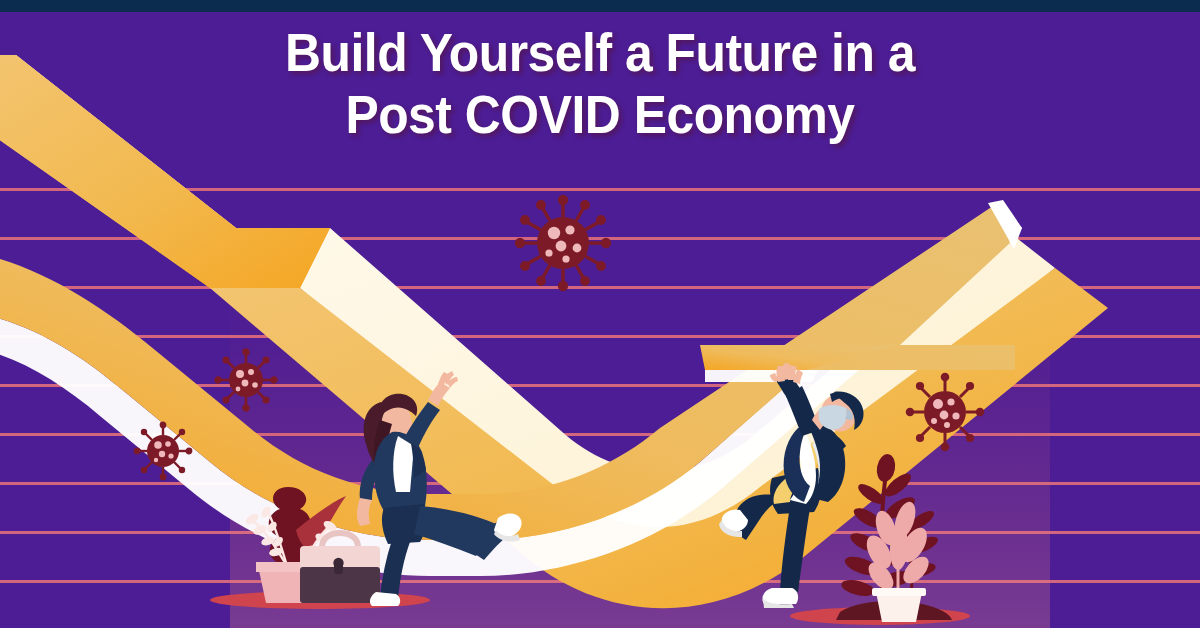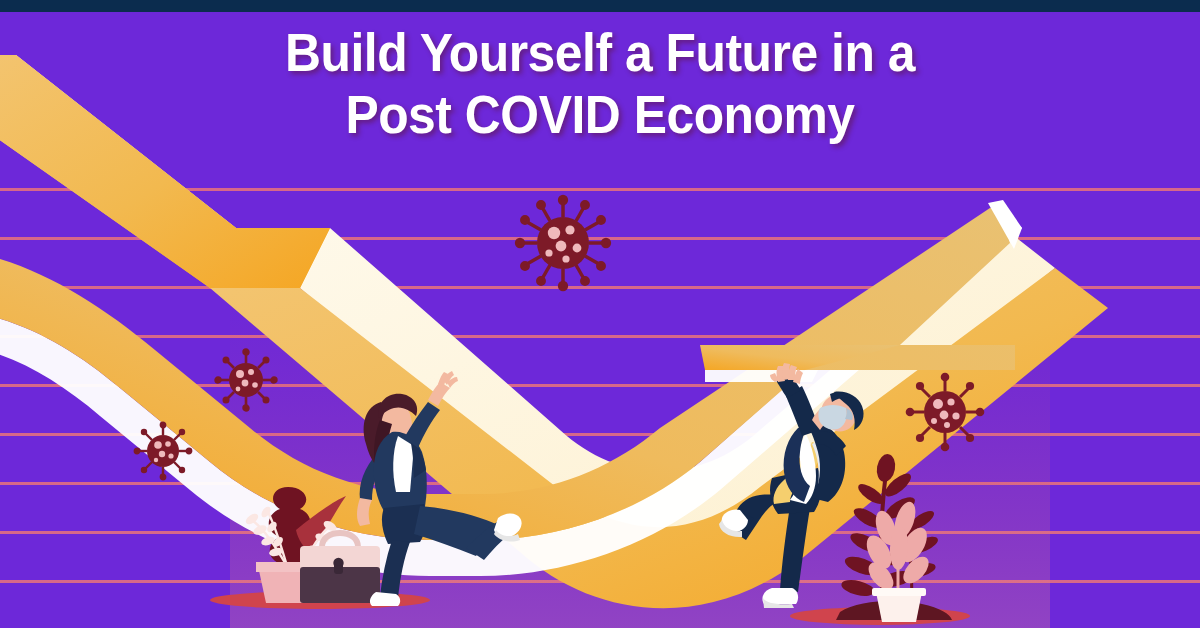--- a/index.html
+++ b/index.html
@@ -43,21 +43,21 @@
     line-height:62px;
     letter-spacing:-0.5px;
     transform:scaleX(.94);
     text-shadow:3px 3px 5px rgba(90,16,24,.45);
     white-space:nowrap;
   }
 </style>
 </head>
 <body>
 
-<div id="banner" style="background: #6d28d9;">
+<div id="banner" style="background: #4c1d95;">
 
   <div id="grid">
       <div class="gridline" style="top: 188px; background: rgb(234, 115, 122);"></div>
       <div class="gridline" style="top: 237px; background: rgb(234, 115, 122);"></div>
       <div class="gridline" style="top: 286px; background: rgb(234, 115, 122);"></div>
       <div class="gridline" style="top: 335px; background: rgb(234, 115, 122);"></div>
       <div class="gridline" style="top: 384px; background: rgb(234, 115, 122);"></div>
       <div class="gridline" style="top: 433px; background: rgb(234, 115, 122);"></div>
       <div class="gridline" style="top: 482px; background: rgb(234, 115, 122);"></div>
       <div class="gridline" style="top: 531px; background: rgb(234, 115, 122);"></div>

